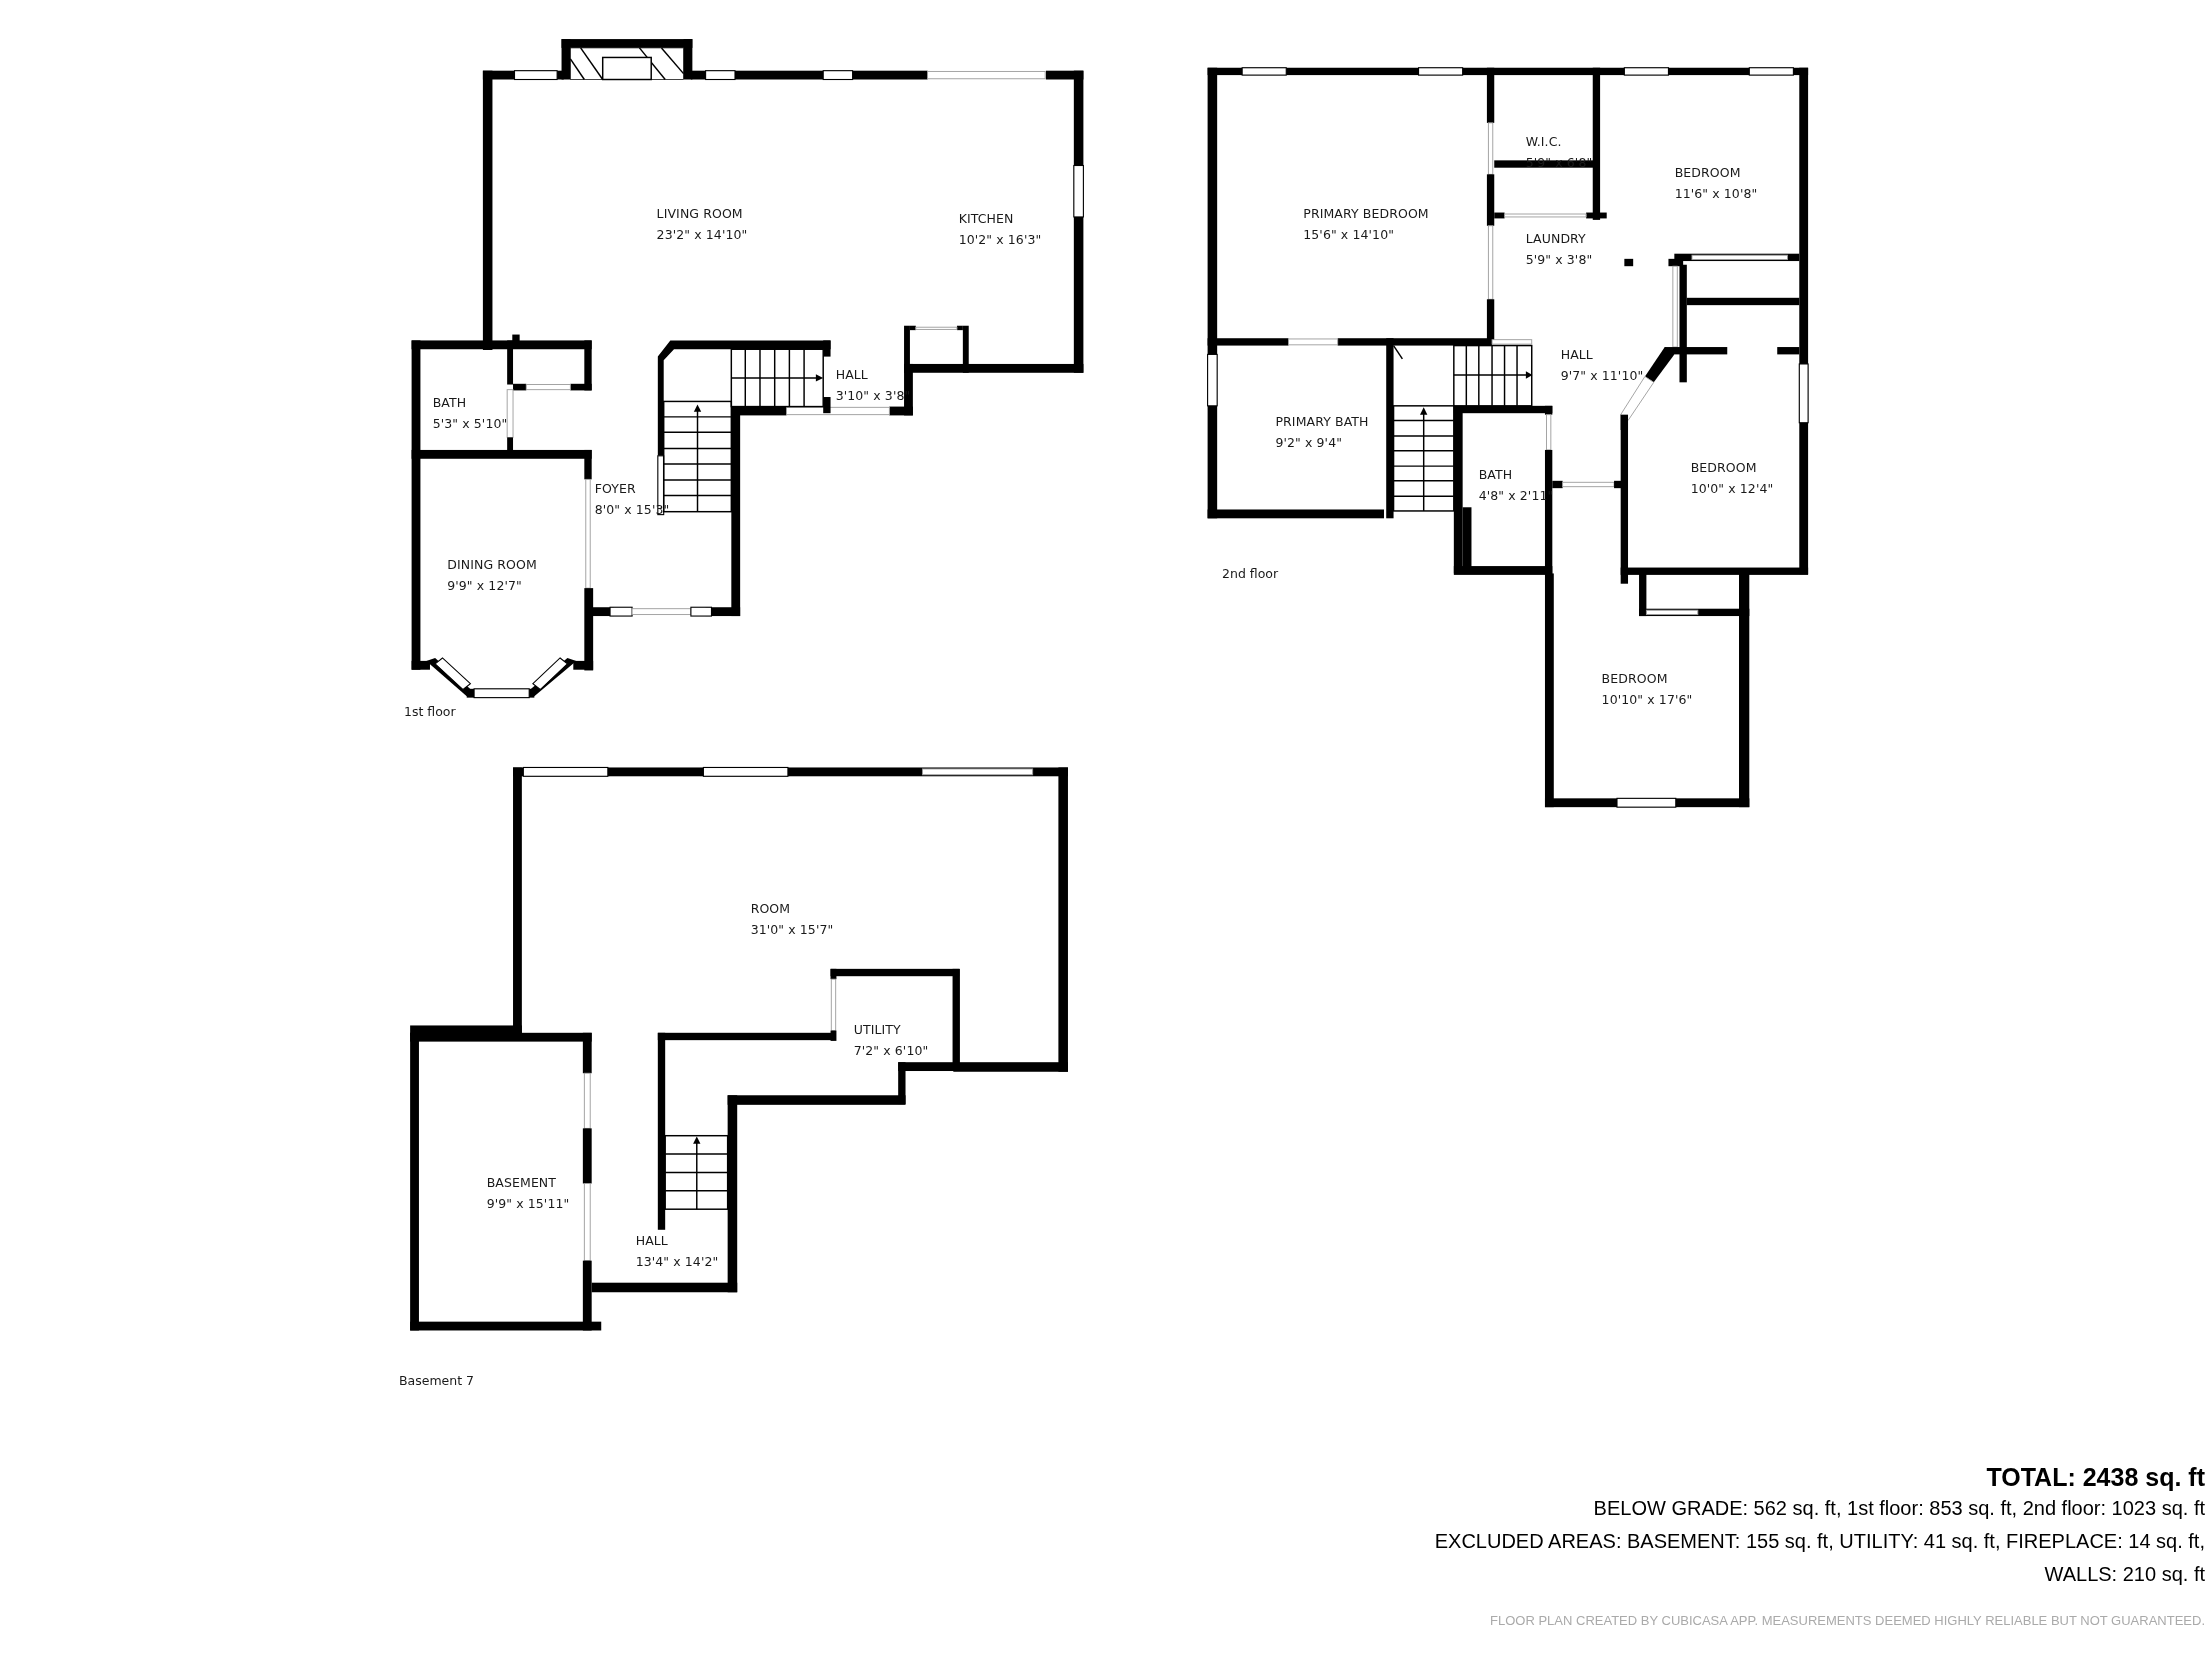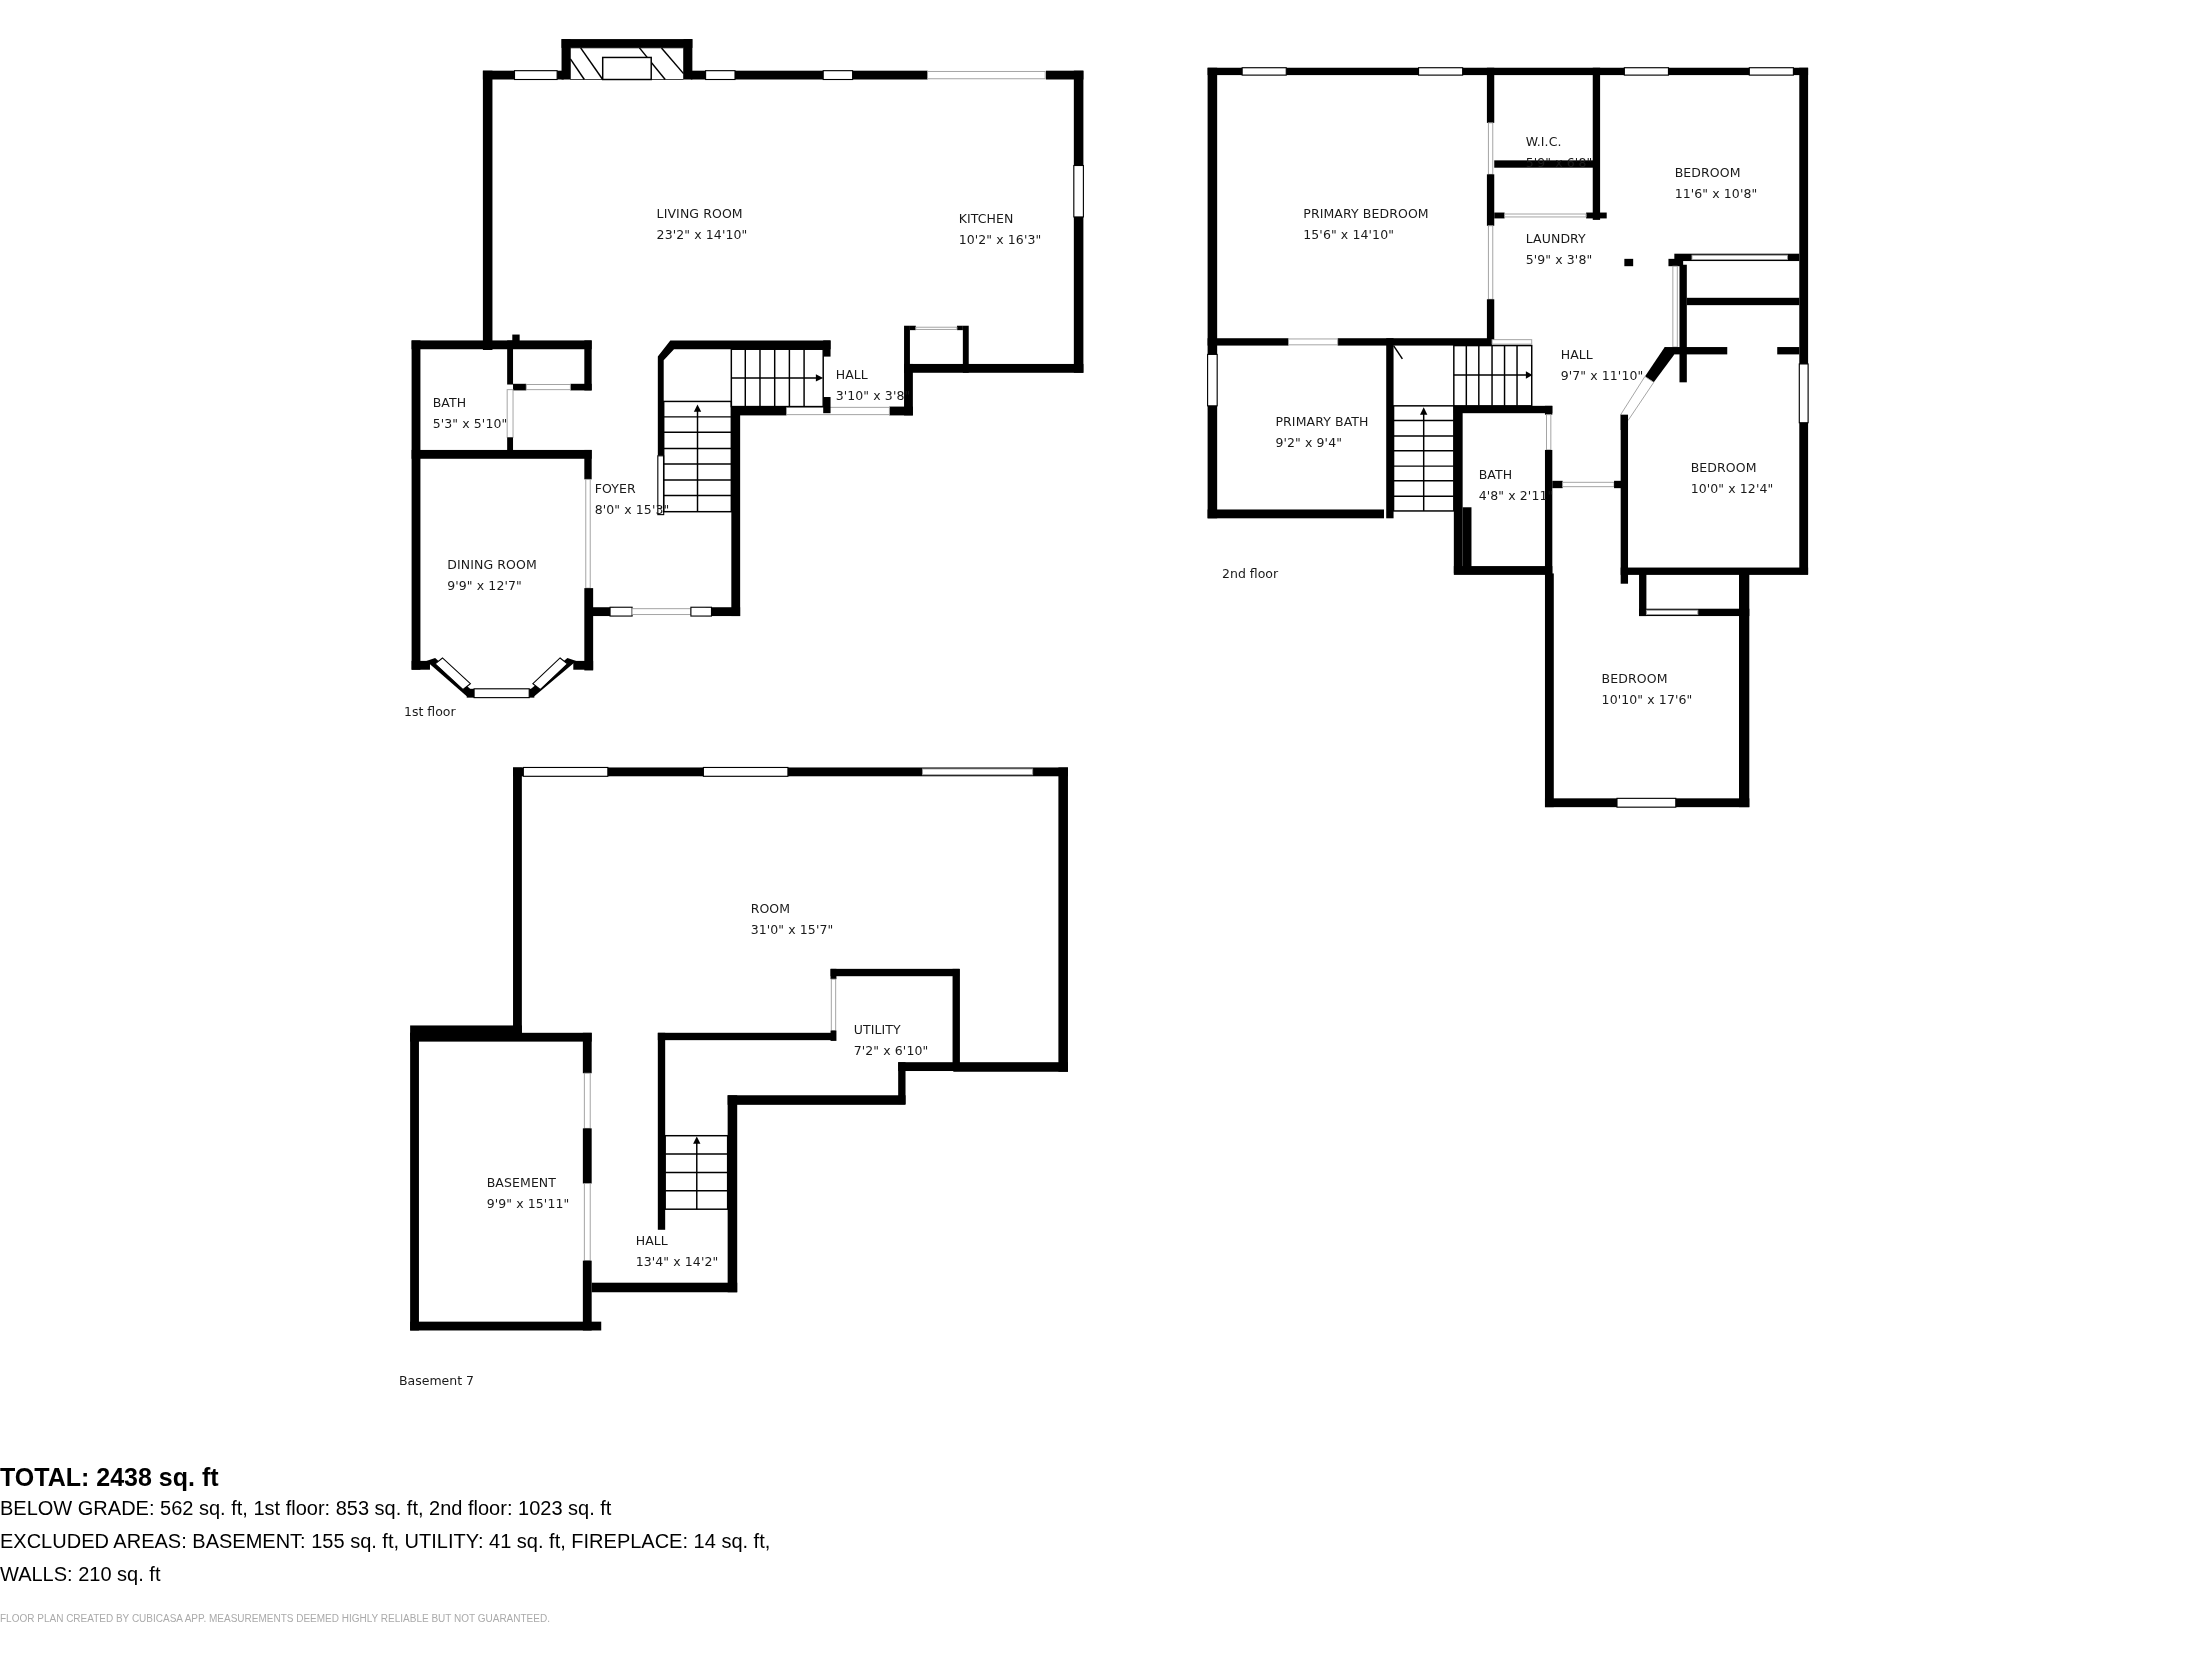--- a/index.html
+++ b/index.html
@@ -6,27 +6,27 @@
   body { width: 2205px; height: 1654px; position: relative; overflow: hidden; font-family: "DejaVu Sans", sans-serif; }
   svg.plan { position: absolute; left: 0; top: 0; width: 2205px; height: 1654px; }
   .wall { fill: #000000; }
   .win { fill: #ffffff; stroke: #000; stroke-width: 1.5; }
   .door { fill: #ffffff; stroke: #999; stroke-width: 1.2; }
   .stair { fill: none; stroke: #000; stroke-width: 2; }
   .hatch { stroke: #000; stroke-width: 2; }
   .rlabel { position: absolute; transform: translate(-50%, 0); text-align: left; color: #1a1a1a; font-family: "DejaVu Sans", sans-serif; font-size: 12.5px; line-height: 20.6px; white-space: nowrap; letter-spacing: 0.1px; }
   .rlabel .dims { display: block; }
   .flabel { position: absolute; font-family: "DejaVu Sans", sans-serif; font-size: 12.5px; color: #1a1a1a; }
-  .summary { position: absolute; left: 0; width: 2205px; text-align: left; font-family: "Liberation Sans", sans-serif; color: #000; }
+  .summary { position: absolute; left: 0; width: 2205px; text-align: right; font-family: "Liberation Sans", sans-serif; color: #000; }
   .total { top: 1463px; font-size: 25px; font-weight: bold; }
   .line { font-size: 20px; }
   .line1 { top: 1497px; }
   .line2 { top: 1530px; }
   .line3 { top: 1563px; }
-  .disclaimer { top: 1613px; font-size: 10px; color: #aaaaaa; }
+  .disclaimer { top: 1613px; font-size: 13px; color: #aaaaaa; }
 </style>
 </head>
 <body>
 
 <svg class="plan" viewBox="0 0 3000 2250" xmlns="http://www.w3.org/2000/svg">
 
   <g>
 
     <rect class="wall" x="657" y="96" width="13" height="380"></rect>
     <rect class="wall" x="657" y="96" width="110" height="12"></rect>

